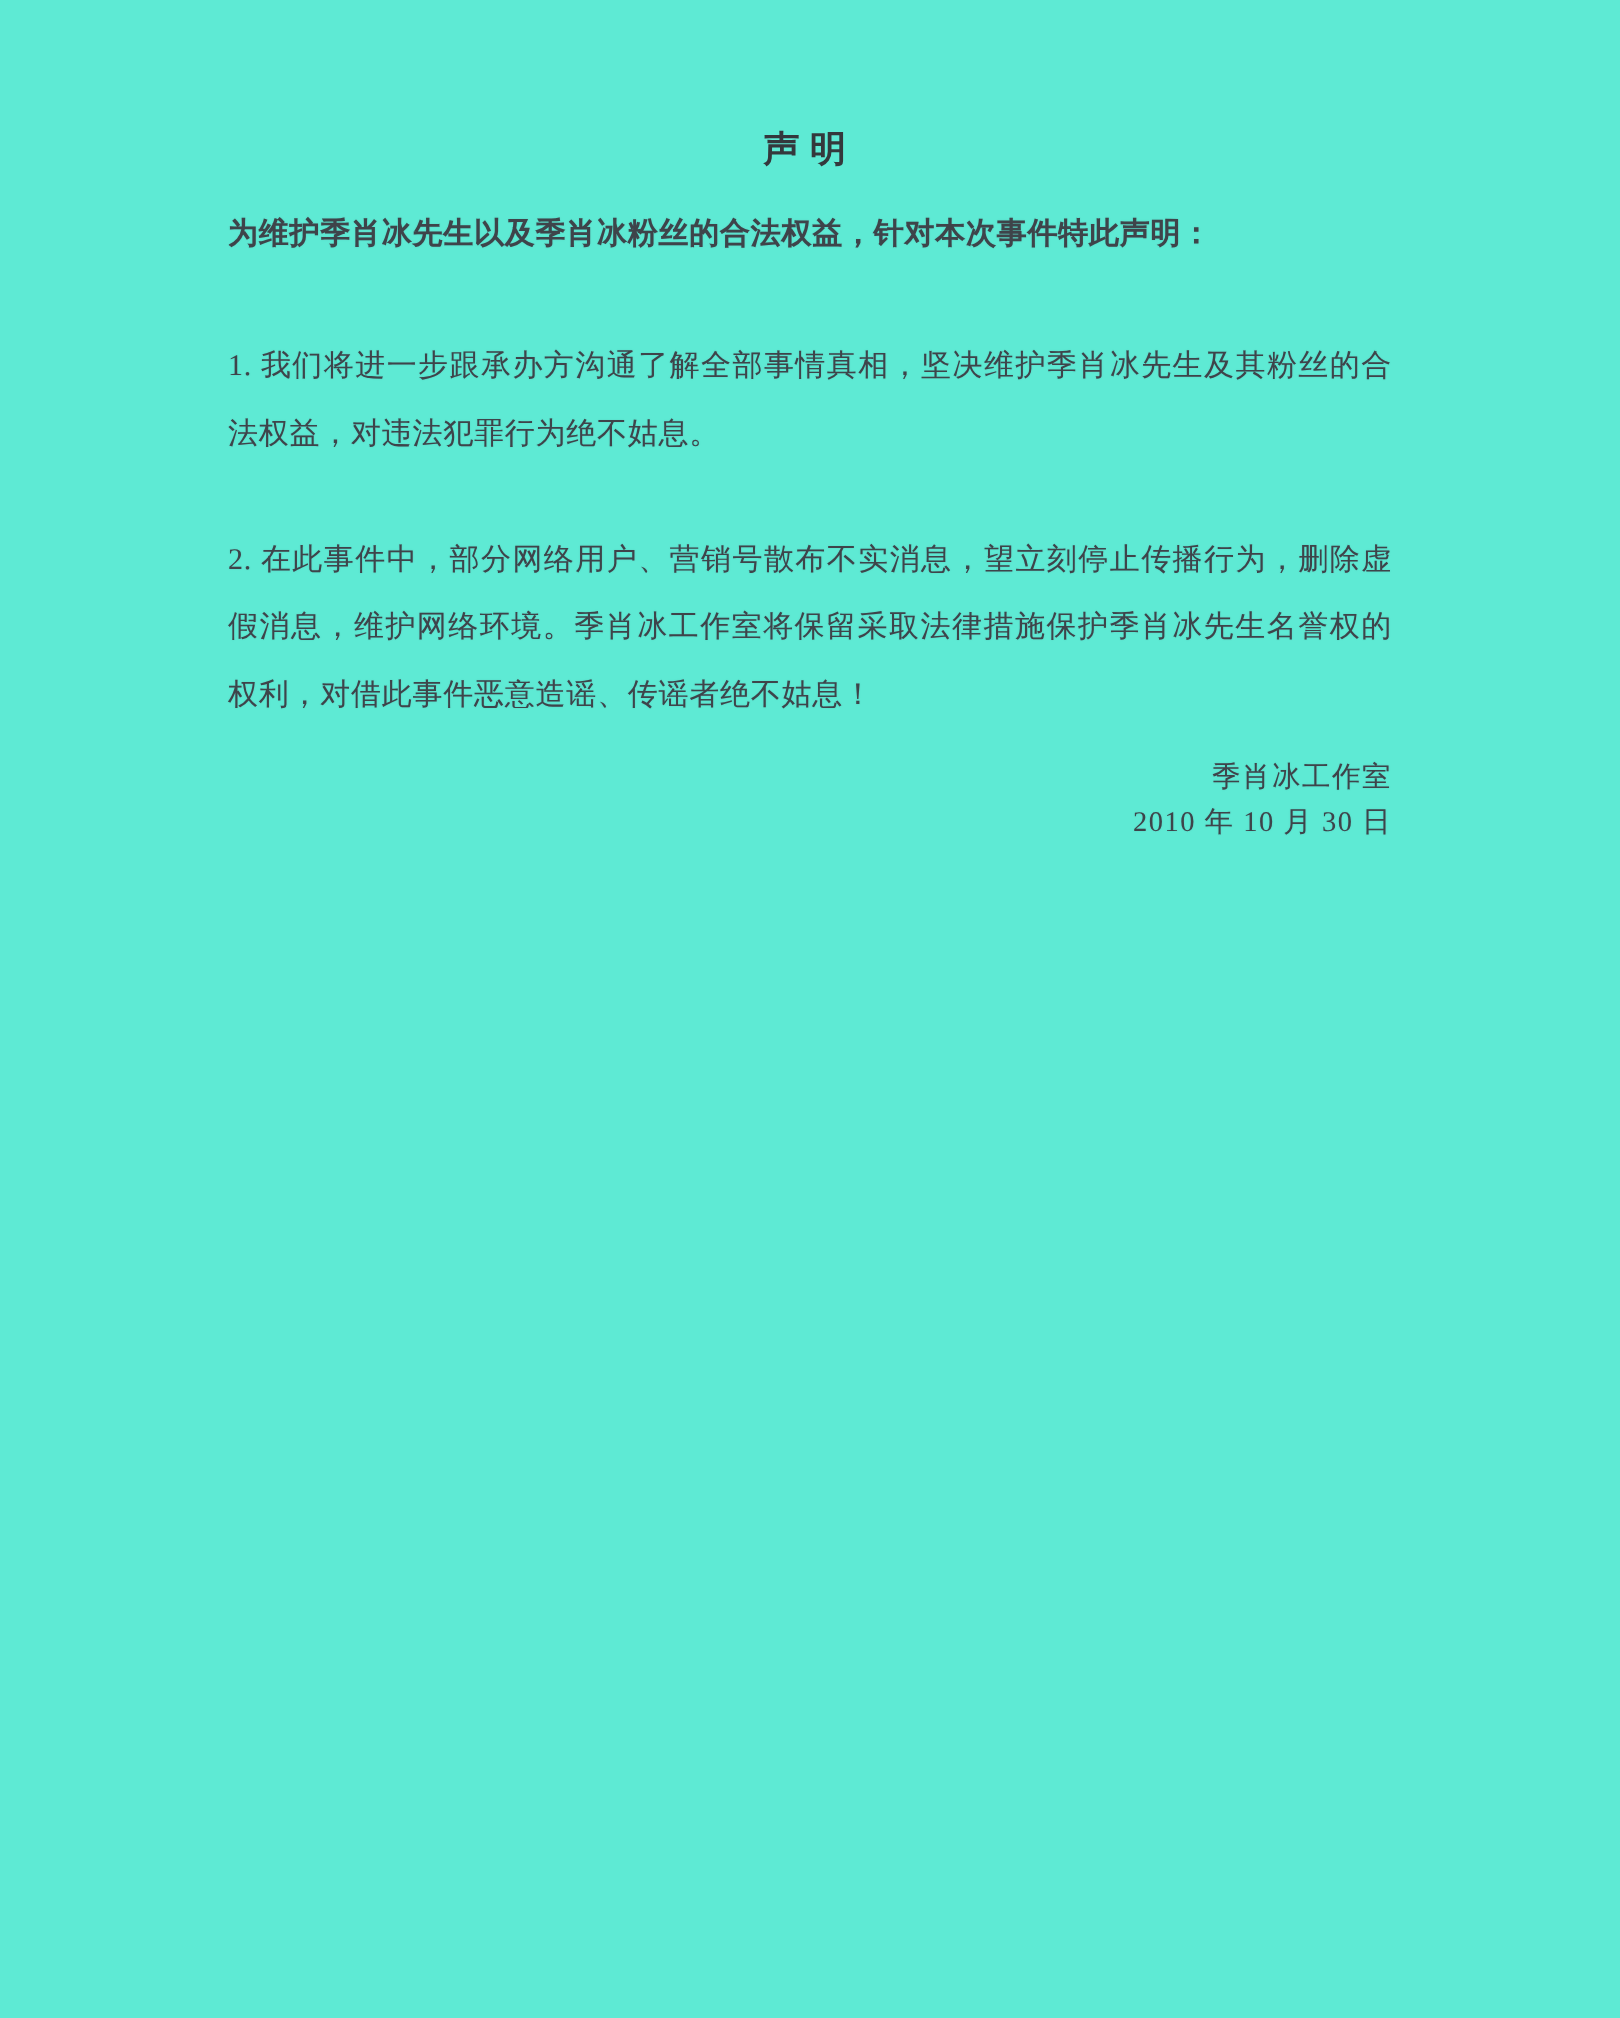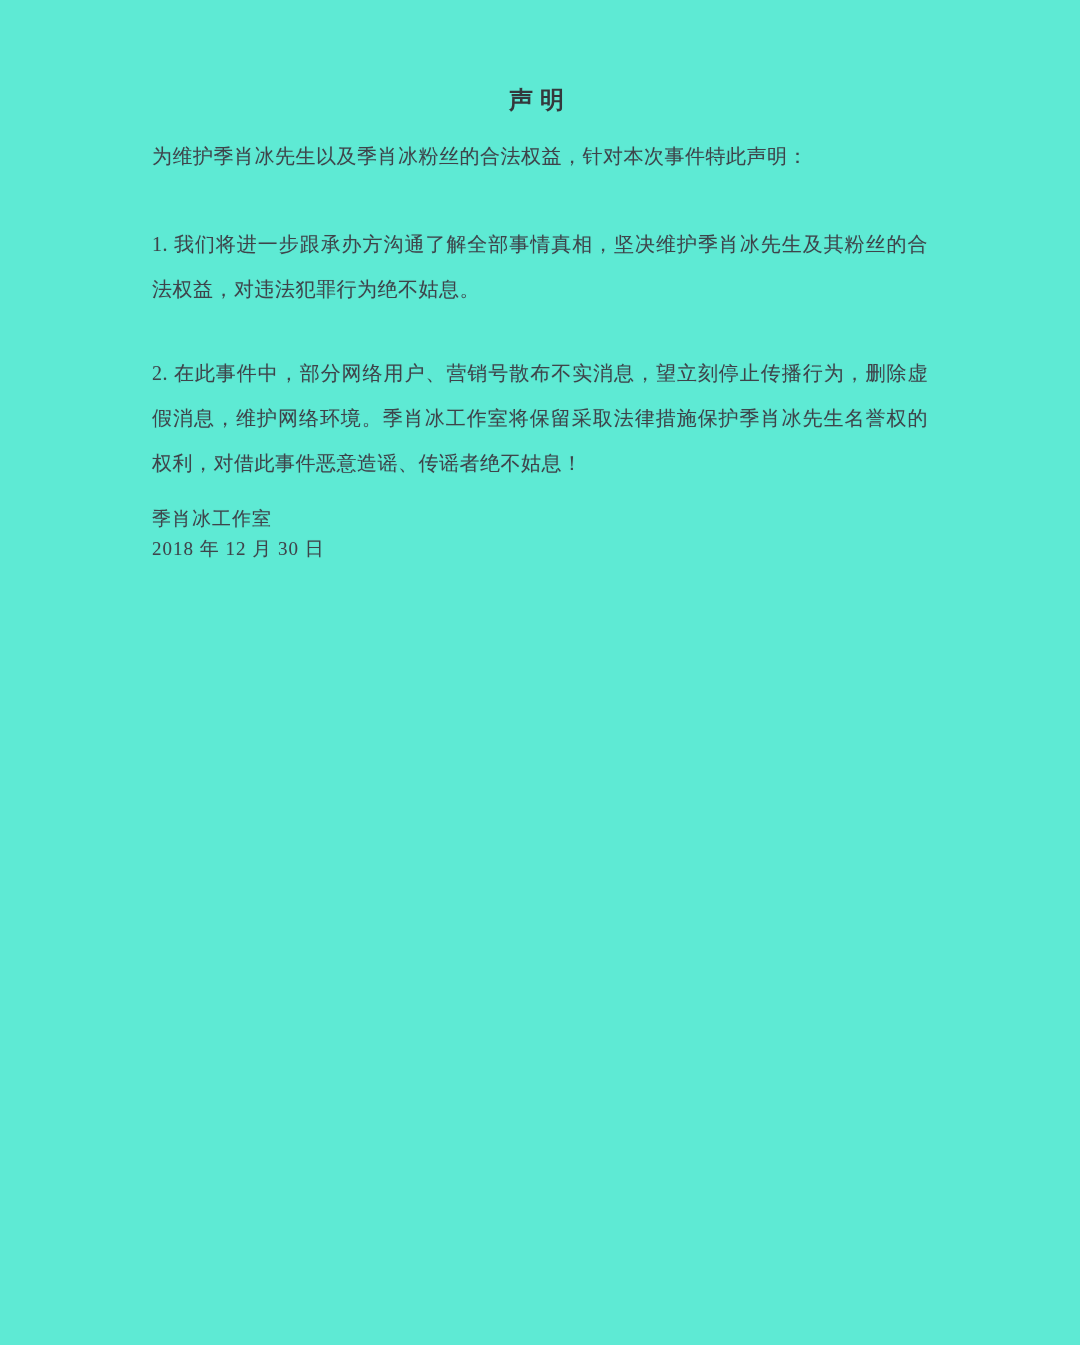--- a/index.html
+++ b/index.html
@@ -38,29 +38,31 @@
     letter-spacing: 0.5px;
     text-align: justify;
     text-shadow: 0 0 1px rgba(80, 100, 115, 0.25);
   }
   .para-intro {
     margin-top: 77px;
     text-indent: 50px;
   }
   .para-purpose {
     margin-top: 20px;
+    font-weight: bold;
   }
   .para-item1 {
     margin-top: 43px;
   }
   .para-item2 {
     margin-top: 39px;
   }
   .signature-block {
     margin-top: 18px;
+    text-align: right;
     font-size: 19px;
     line-height: 30px;
     letter-spacing: 1px;
     text-shadow: 0 0 1px rgba(80, 100, 115, 0.25);
   }
 </style>
 </head>
 <body>
 
 <div class="page">
@@ -70,17 +72,17 @@
 
 
     <div class="para para-purpose">为维护季肖冰先生以及季肖冰粉丝的合法权益，针对本次事件特此声明：</div>
 
     <div class="para para-item1">1. 我们将进一步跟承办方沟通了解全部事情真相，坚决维护季肖冰先生及其粉丝的合法权益，对违法犯罪行为绝不姑息。</div>
 
     <div class="para para-item2">2. 在此事件中，部分网络用户、营销号散布不实消息，望立刻停止传播行为，删除虚假消息，维护网络环境。季肖冰工作室将保留采取法律措施保护季肖冰先生名誉权的权利，对借此事件恶意造谣、传谣者绝不姑息！</div>
 
     <div class="signature-block">
       <div>季肖冰工作室</div>
-      <div>2018 年 12 月 30 日</div>
+      <div>2010 年 10 月 30 日</div>
     </div>
 
   </div>
 </div>
 
 </body></html>

